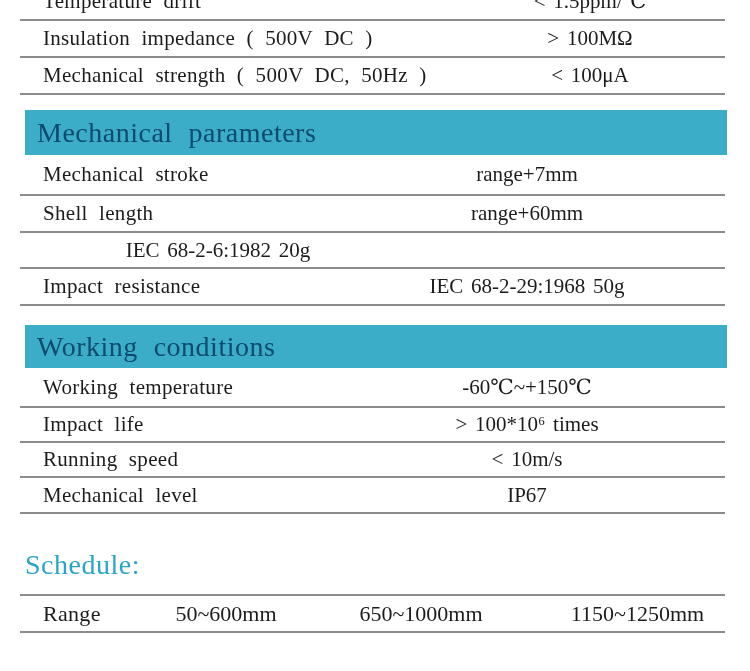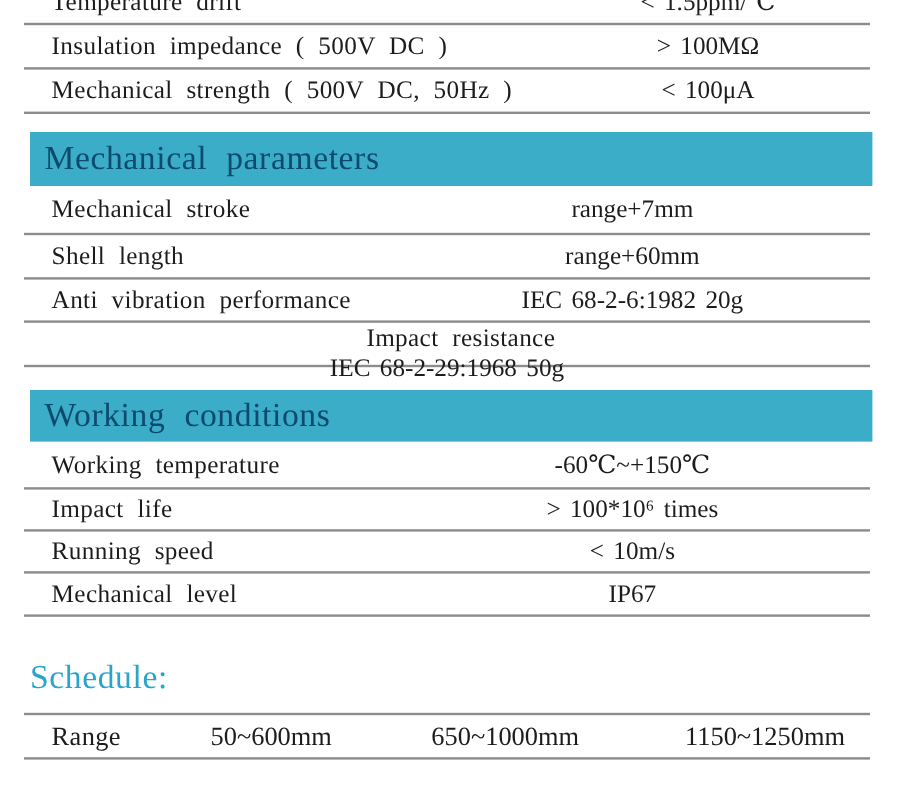--- a/index.html
+++ b/index.html
@@ -84,24 +84,23 @@
   <div class="spec-table sec-table">
     <div class="spec-row" style="height:41px;">
       <div class="spec-label">Mechanical stroke</div>
       <div class="spec-value">range+7mm</div>
     </div>
     <div class="spec-row" style="height:37px;">
       <div class="spec-label">Shell length</div>
       <div class="spec-value">range+60mm</div>
     </div>
     <div class="spec-row" style="height:36px;">
-      <div class="spec-label">Anti vibration performance</div>
       <div class="spec-value">IEC 68-2-6:1982 20g</div>
     </div>
-    <div class="spec-row" style="height:37px;flex-direction:column;">
+    <div class="spec-row" style="height:37px;">
       <div class="spec-label">Impact resistance</div>
       <div class="spec-value">IEC 68-2-29:1968 50g</div>
     </div>
   </div>
 
   <div class="band working" style="margin-top:19px;">
     <span>Working conditions</span>
   </div>
   <div class="spec-table sec-table">
     <div class="spec-row" style="height:40px;">

